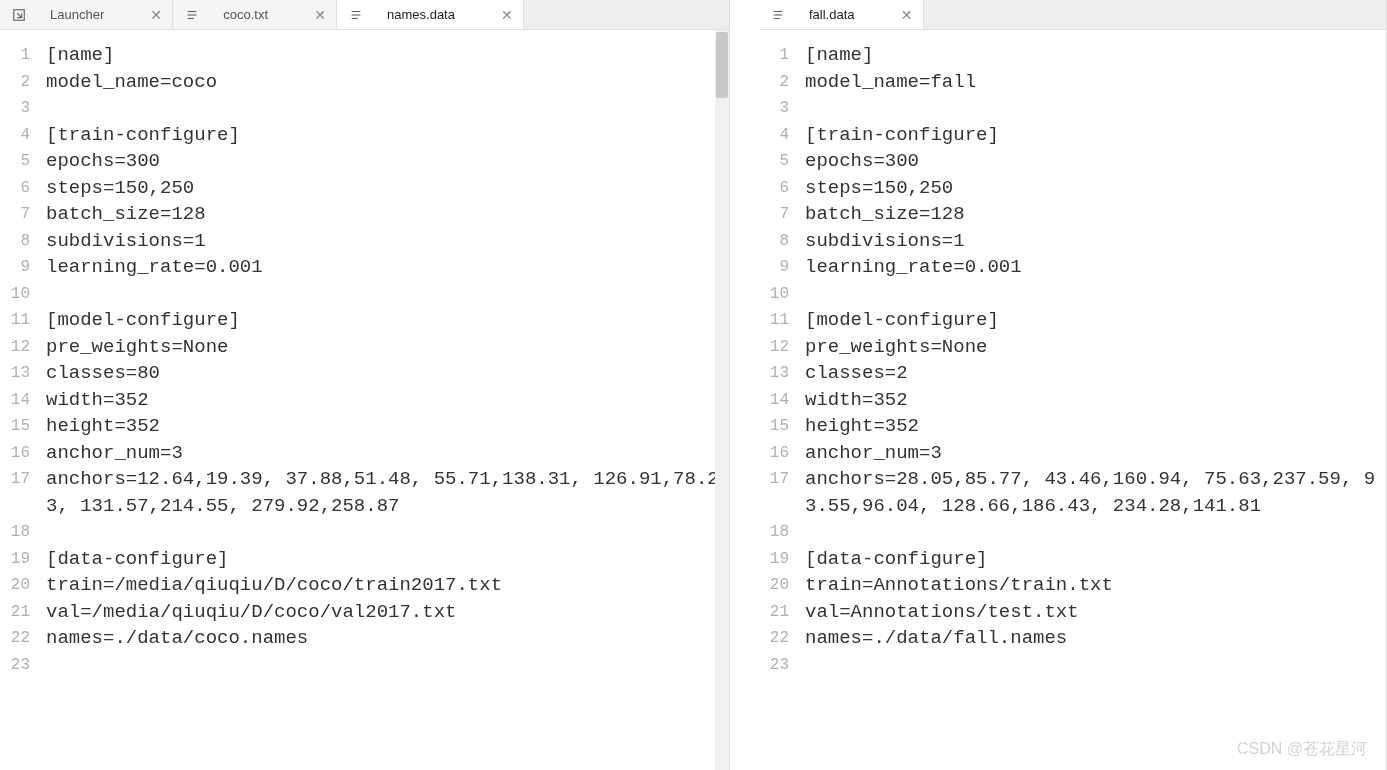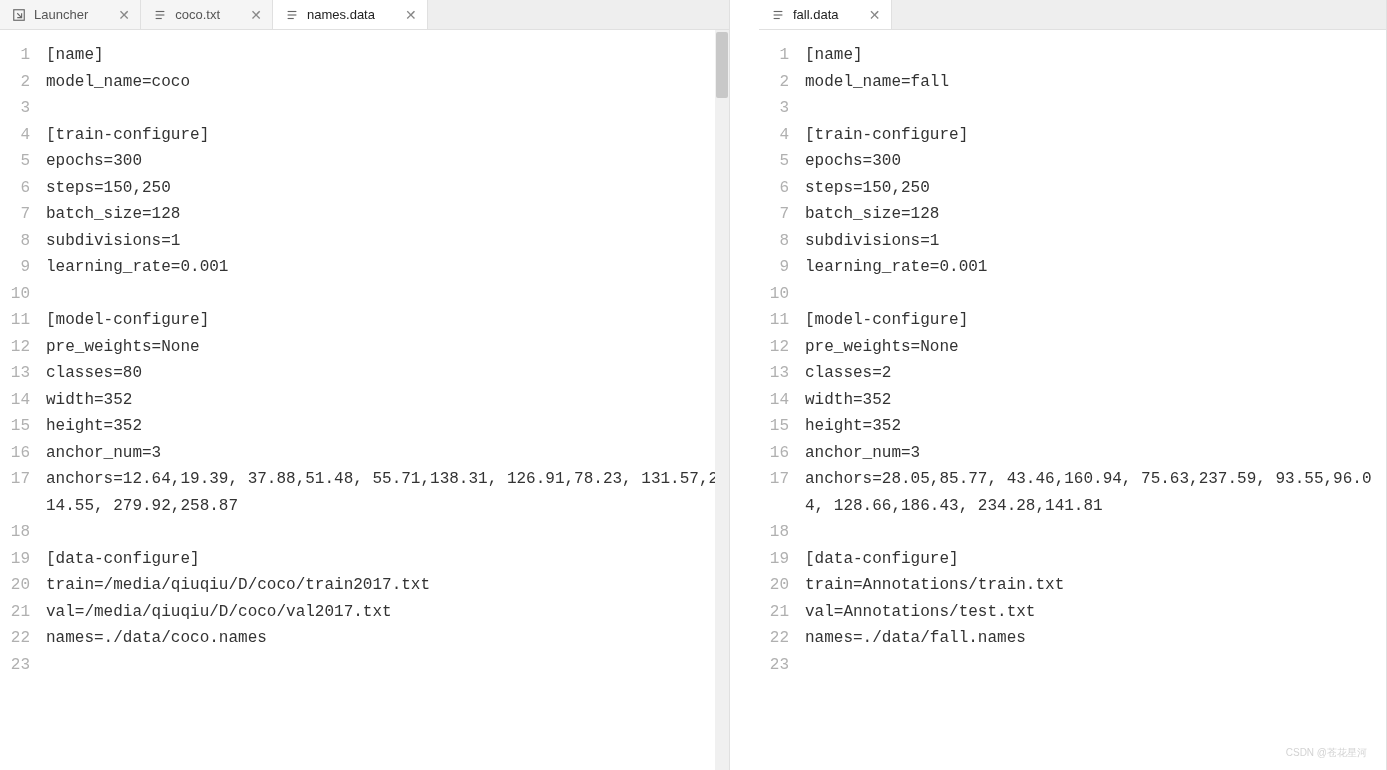--- a/index.html
+++ b/index.html
@@ -34,21 +34,21 @@
   font-family: -apple-system, "Segoe UI", Arial, sans-serif;
   font-size: 13px;
 }
 .tab {
   display: flex;
   align-items: center;
   padding: 0 8px 0 12px;
   border-right: 1px solid #e0e0e0;
   cursor: pointer;
   color: #555;
-  gap: 8px;
+  gap: 24px;
   background: #f5f5f5;
   min-width: 0;
 }
 .tab.active {
   background: #ffffff;
   color: #222;
 }
 .tab-icon {
   width: 14px;
   height: 14px;
@@ -86,21 +86,21 @@
   color: #b0b0b0;
   font-size: 16px;
   line-height: 26.5px;
   user-select: none;
   flex-shrink: 0;
 }
 .gutter div { height: 26.5px; }
 .code {
   flex: 1;
   padding: 12px 8px 0 8px;
-  font-size: 16px;
+  font-size: 19px;
   line-height: 26.5px;
   color: #333;
   white-space: pre-wrap;
   word-break: break-all;
   overflow: hidden;
 }
 .code-line {
   min-height: 26.5px;
   white-space: pre-wrap;
 }
@@ -118,21 +118,21 @@
   width: 12px;
   background: #c8c8c8;
   border-radius: 2px;
 }
 .watermark {
   position: absolute;
   right: 20px;
   bottom: 10px;
   color: rgba(180,180,180,0.6);
   font-family: Arial, sans-serif;
-  font-size: 10px;
+  font-size: 16px;
   pointer-events: none;
   margin-top: 15px;
 }
 </style>
 </head>
 <body>
 
 <div class="editor-container">
   <div class="pane pane-left">
     <div class="tab-bar" id="tabbar-left">

